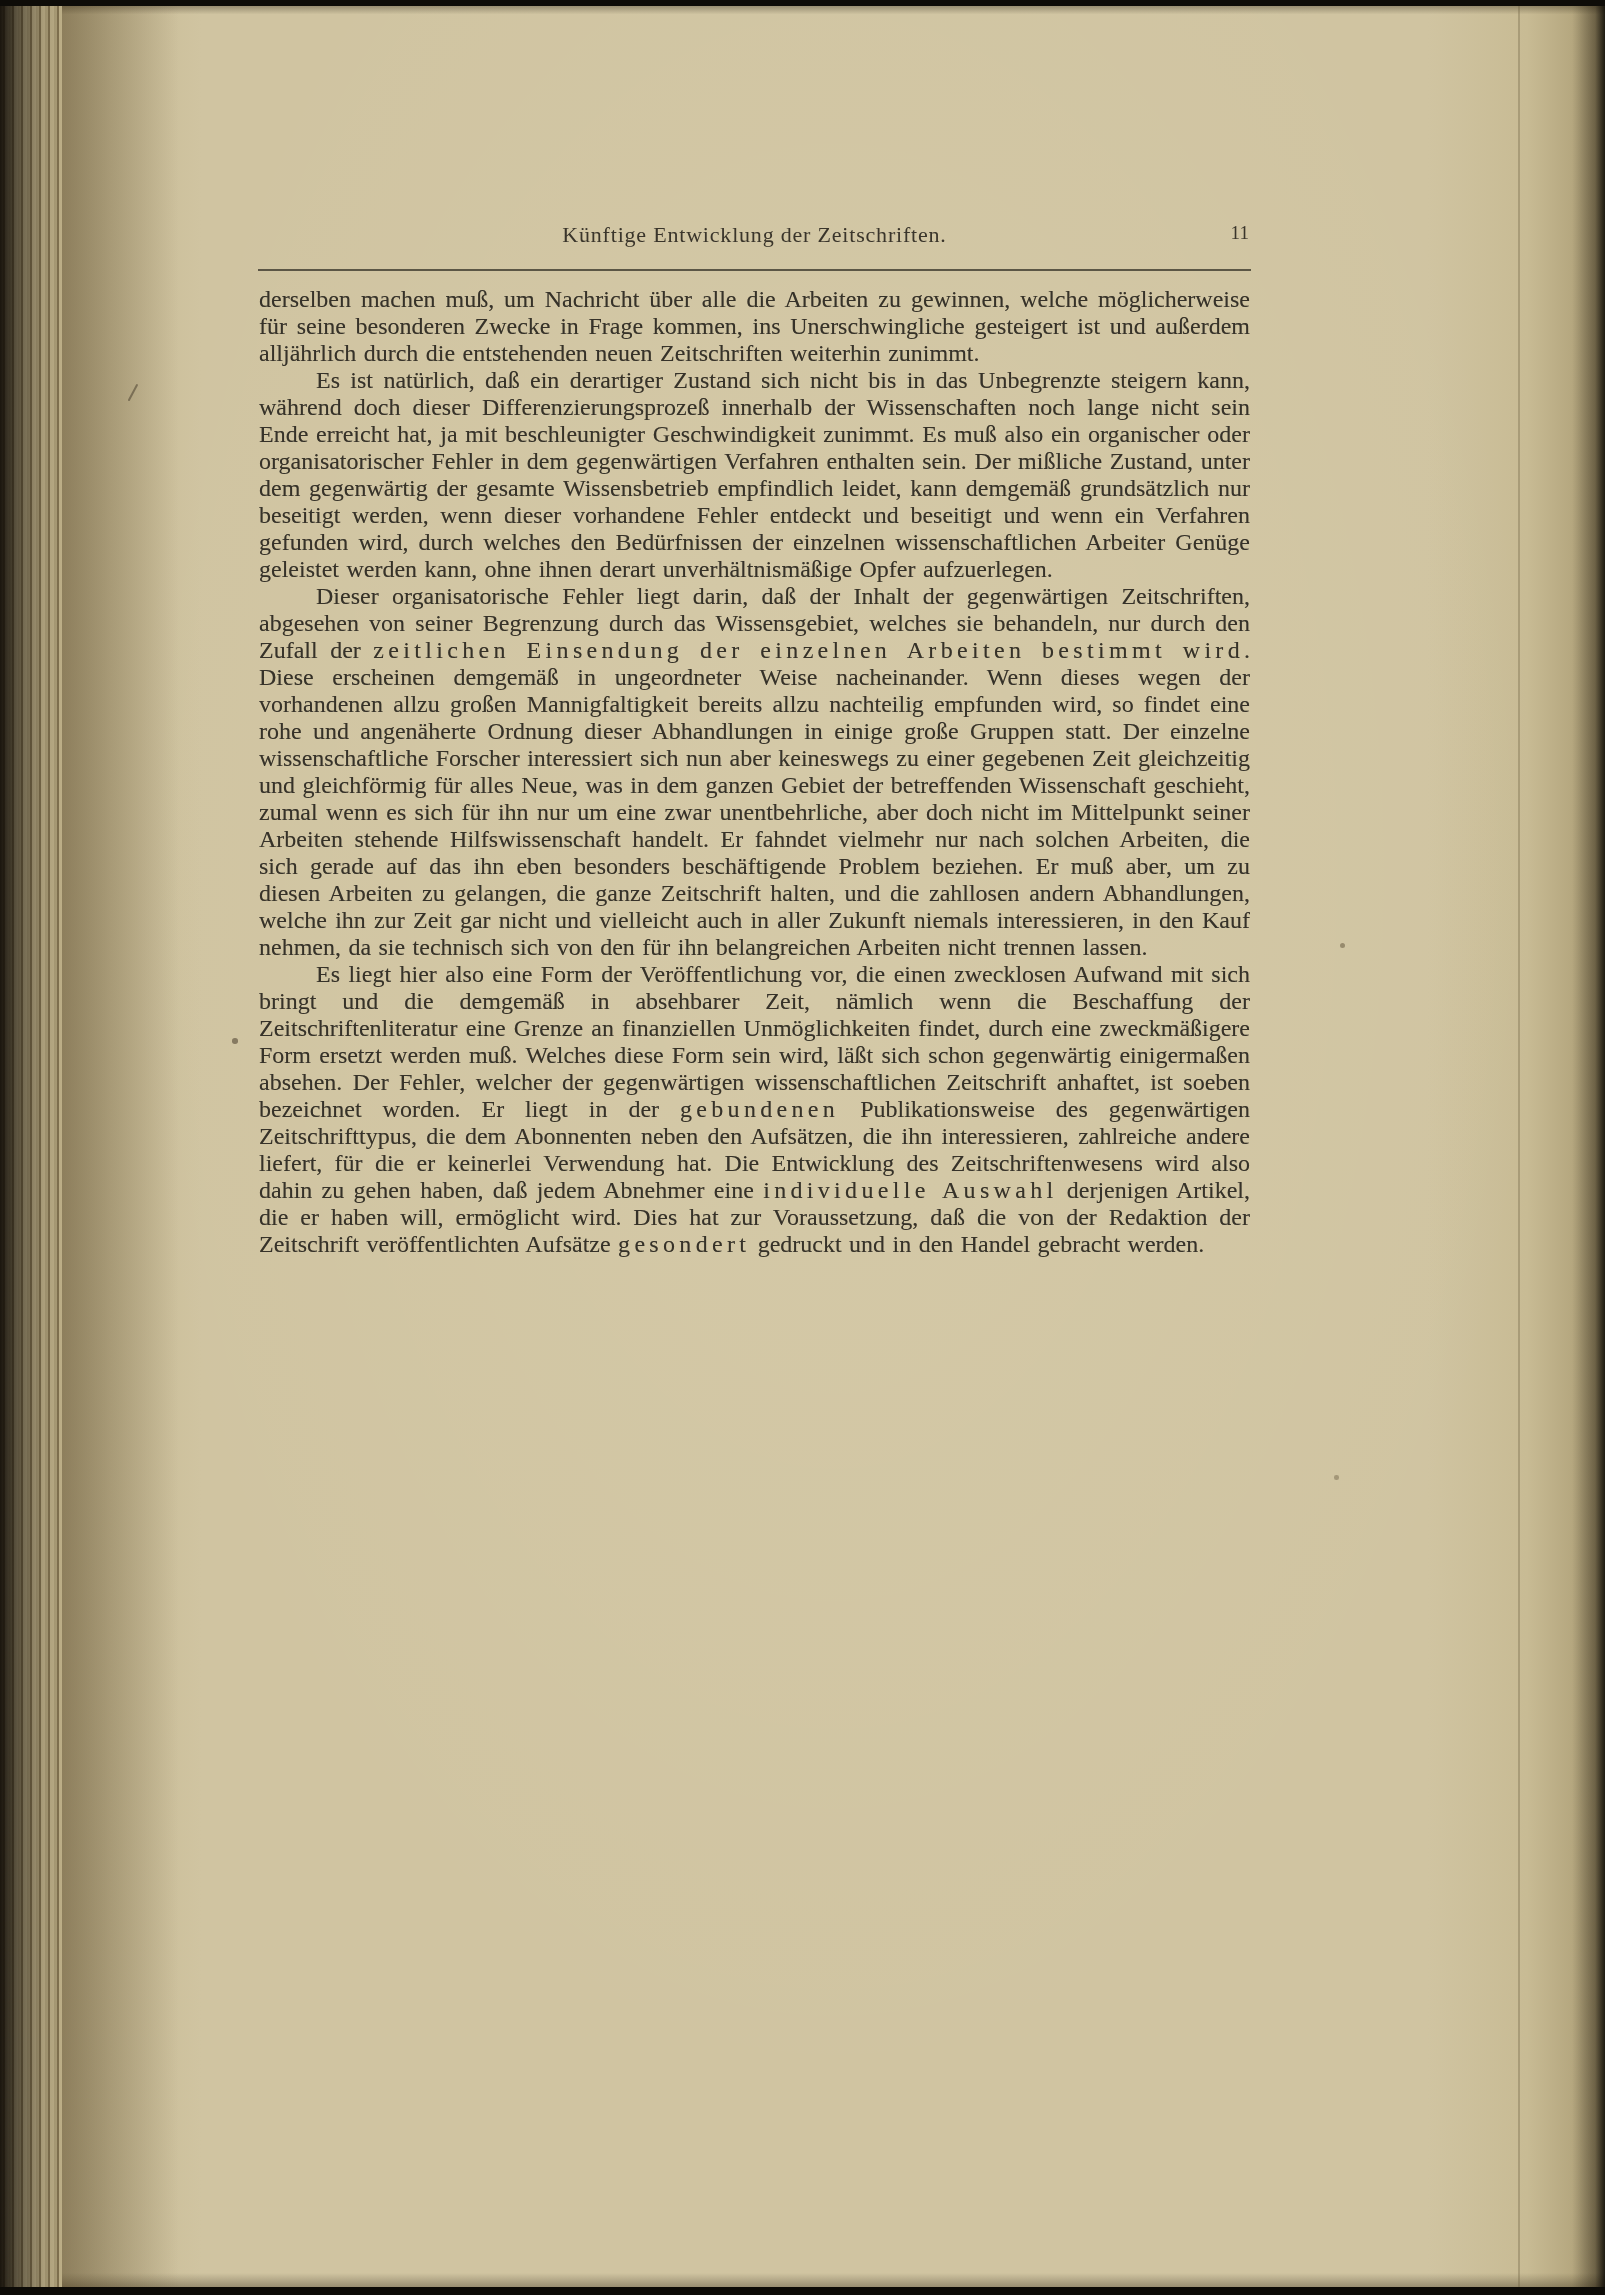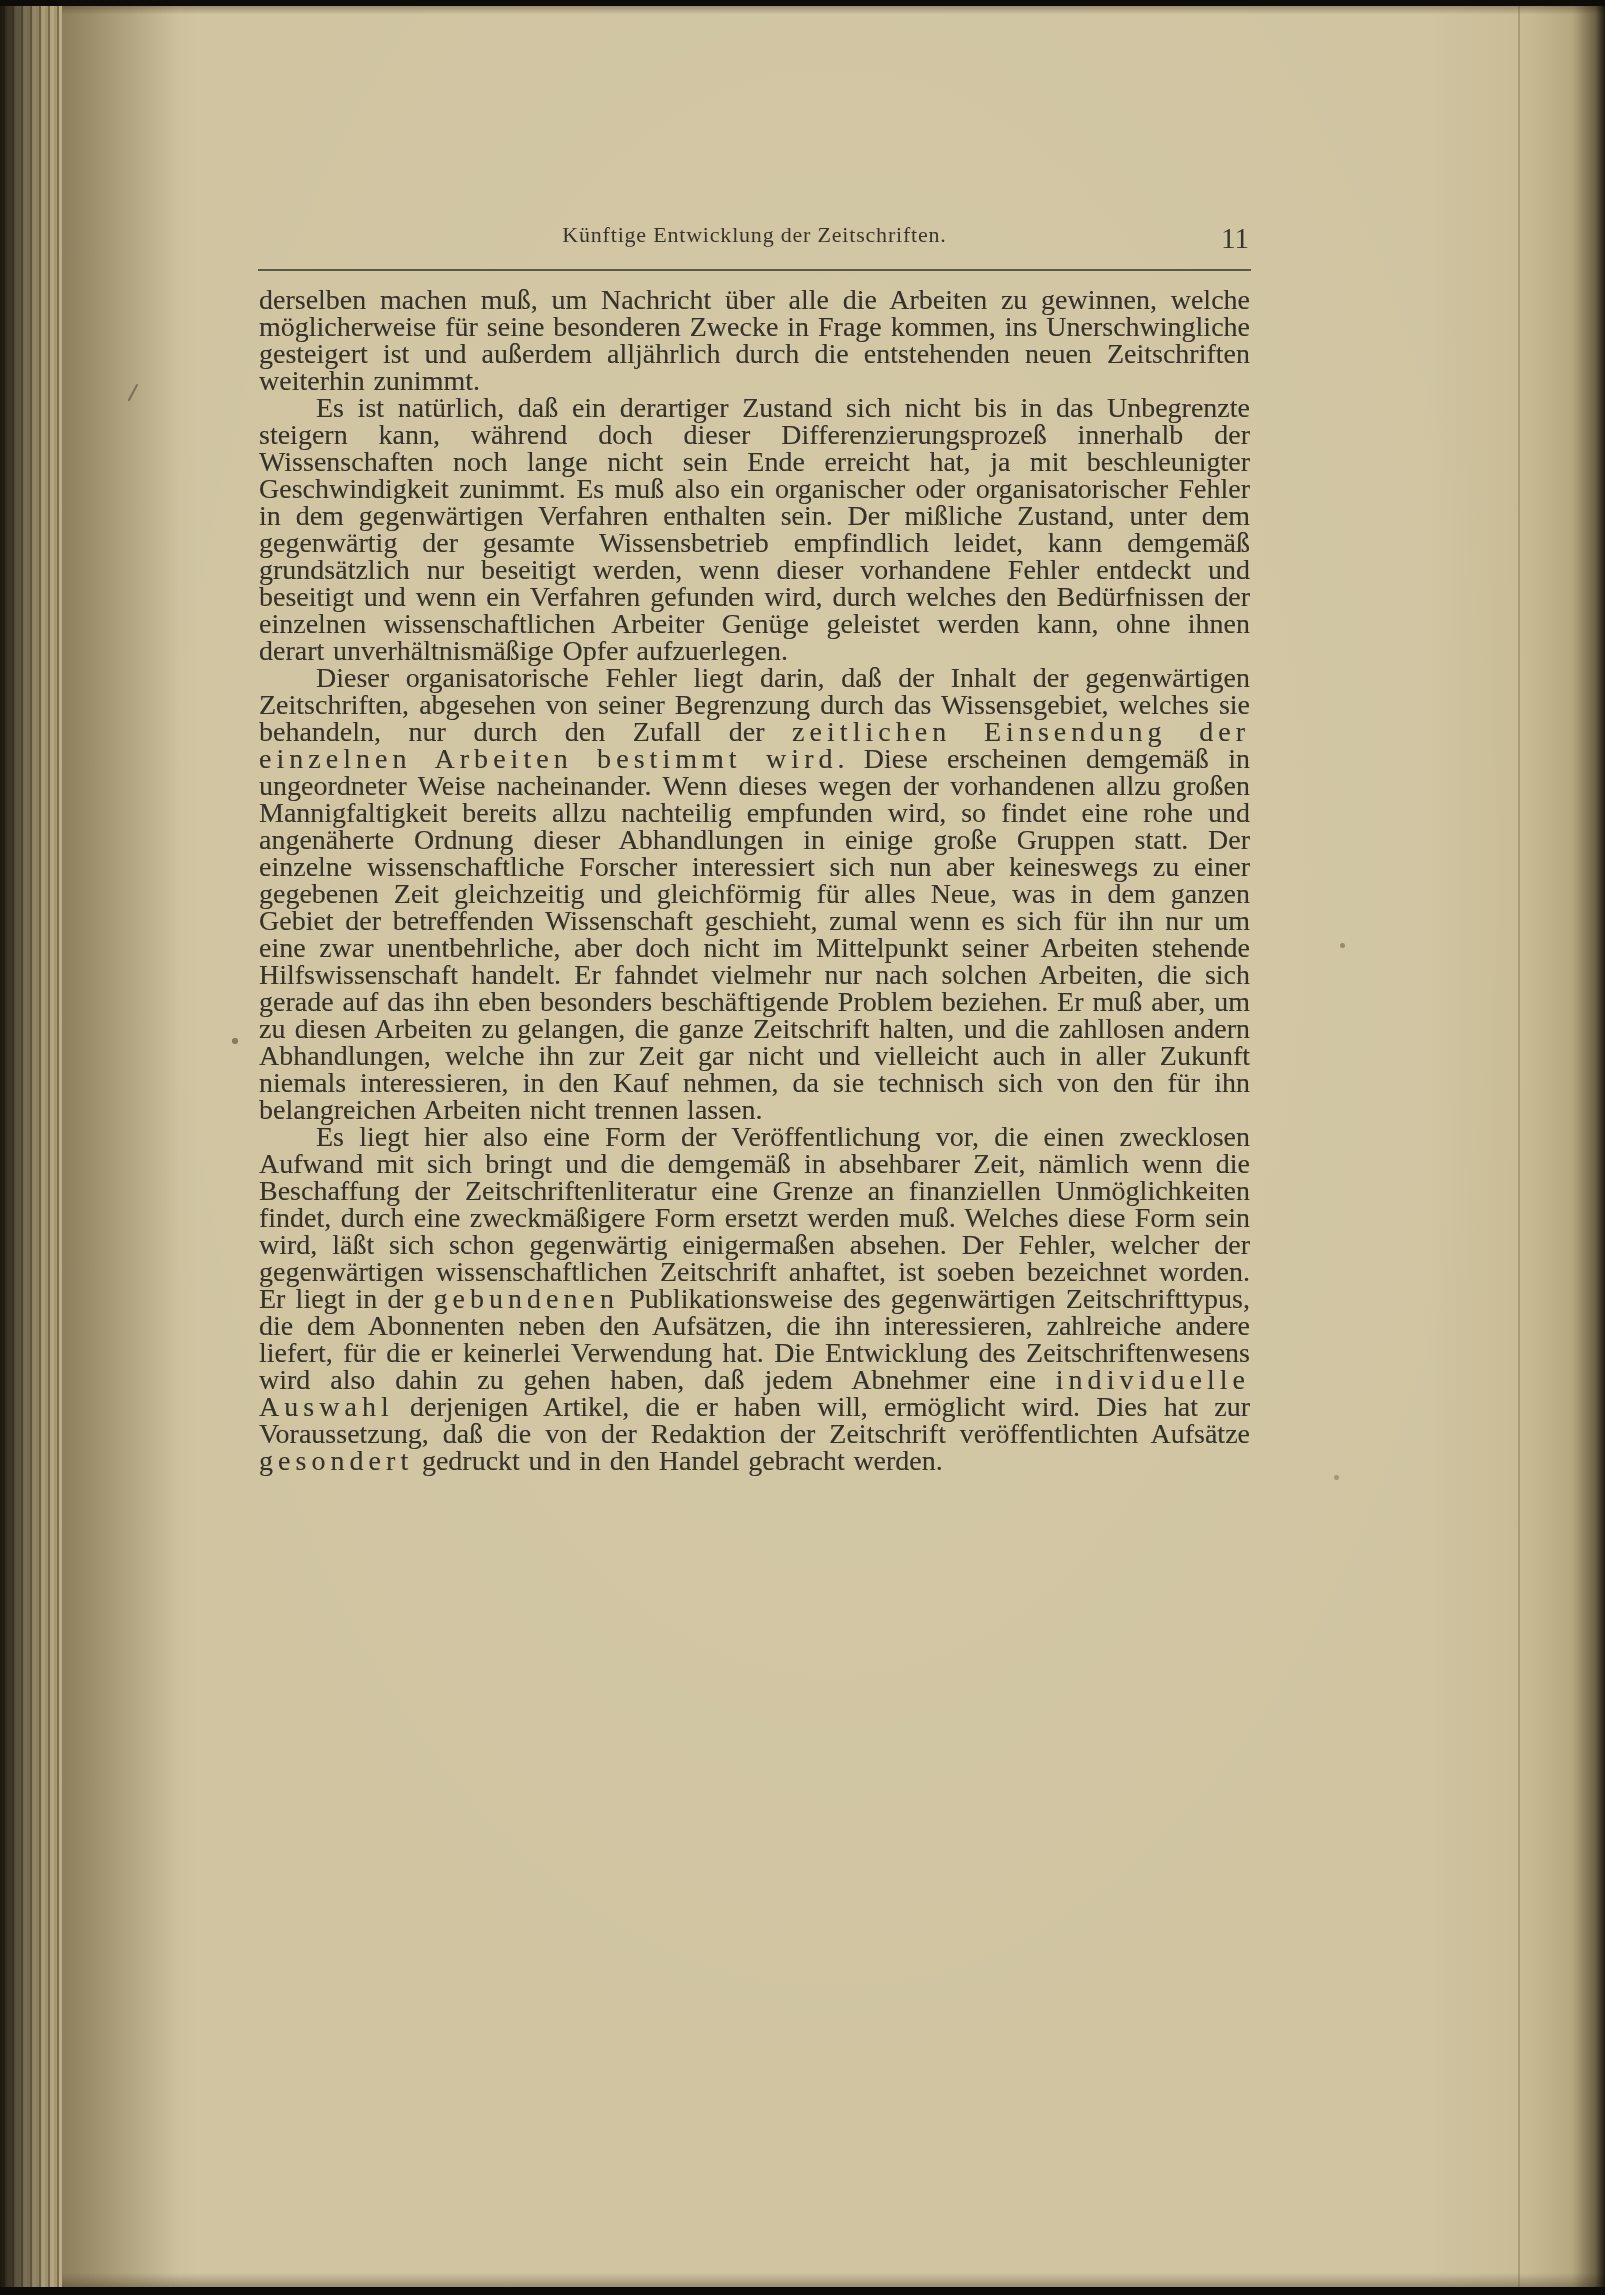--- a/index.html
+++ b/index.html
@@ -51,30 +51,30 @@
   .running-head {
     position: absolute; left: 259px; top: 222px; width: 991px; height: 35px;
     color: #3a352b;
   }
   .running-title {
     display: block; text-align: center;
     font-size: 22px; letter-spacing: 0.8px;
   }
   .page-number {
     position: absolute; right: 1.1px; top: 0;
-    font-size: 29px;
+    font-size: 19px;
   }
   .header-rule {
     position: absolute; left: 258px; top: 269px; width: 993px; height: 1.7px;
     background: #474235; opacity: 0.85;
   }
 
   .page-body {
     position: absolute; left: 259px; top: 286px; width: 991px;
-    font-size: 28px; line-height: 27px;
+    font-size: 24px; line-height: 27px;
     color: #363229;
     text-align: justify;
     text-shadow: 0 0 0.6px rgba(54,50,41,0.35);
     word-spacing: 0.06em;
   }
   .page-body p { margin: 0; }
   .page-body p.indent { text-indent: 57px; }
   .sperr { letter-spacing: 0.18em; }
 
   

